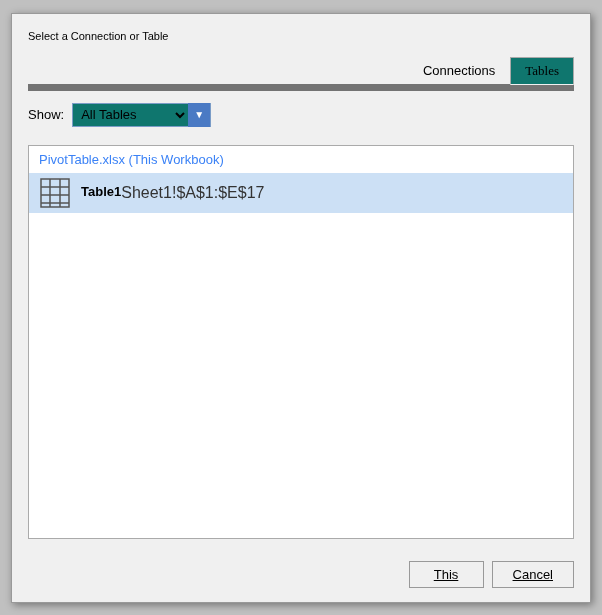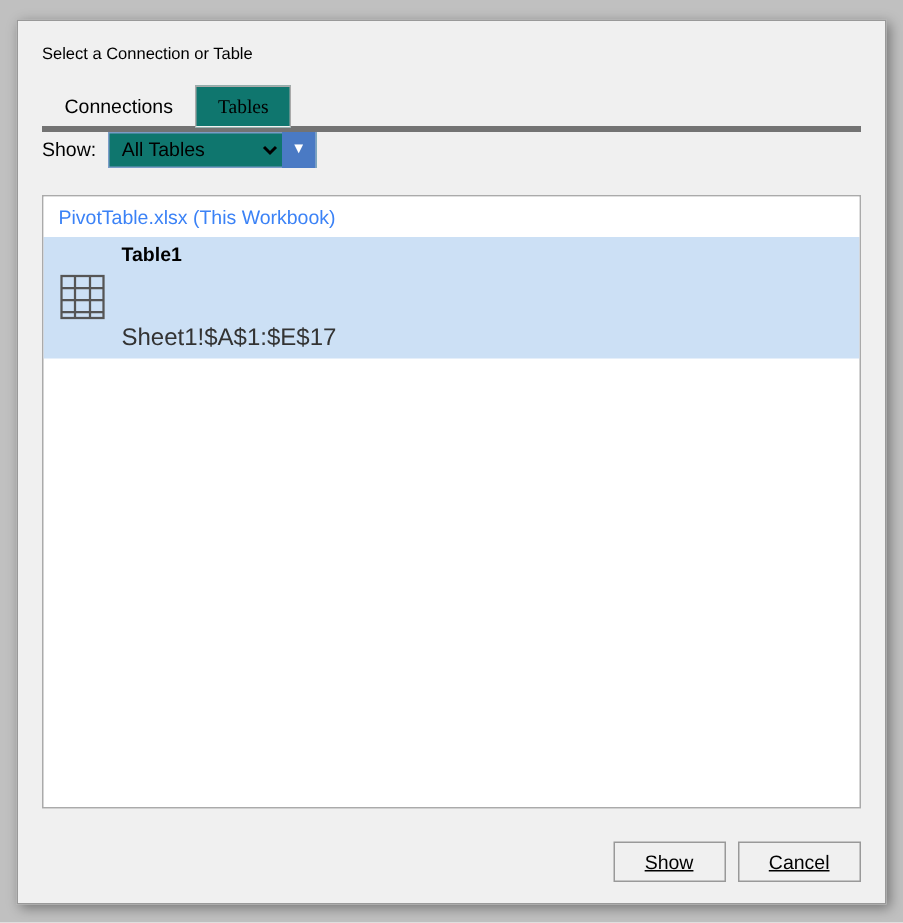--- a/index.html
+++ b/index.html
@@ -69,21 +69,23 @@
     }
 
     .subtitle {
       font-size: 11px;
       color: #000;
       margin-bottom: 14px;
     }
 
     .tabs {
       display: flex;
-      border-bottom: 4px solid #737373;
+      border-bottom: 7px solid #737373;
+      margin-bottom: 12px;
+      justify-content: flex-end;
     }
 
     .tab {
       padding: 5px 14px;
       border: 1px solid transparent;
       border-bottom: none;
       cursor: pointer;
       font-size: 13px;
       background: transparent;
       color: #000;
@@ -177,22 +179,21 @@
       flex-shrink: 0;
     }
 
     .table-icon svg {
       width: 32px;
       height: 32px;
     }
 
     .table-info {
       display: flex;
-      flex-direction: column;
-      gap: 40px;
+      flex-direction: row;
     }
 
     .table-name {
       font-size: 13px;
       font-weight: bold;
       color: #000;
     }
 
     .table-range {
       font-size: 16px;
@@ -271,19 +272,19 @@
         <div class="table-info">
           <span class="table-name">Table1</span>
           <span class="table-range">Sheet1!$A$1:$E$17</span>
         </div>
       </div>
     </div>
   </div>
 
   <div class="dialog-footer">
     <button class="footer-btn primary">
-      <span>Show</span>
+      <span>This</span>
     </button>
     <button class="footer-btn">
       <span>Cancel</span>
     </button>
   </div>
 </div>
 
 </body></html>

